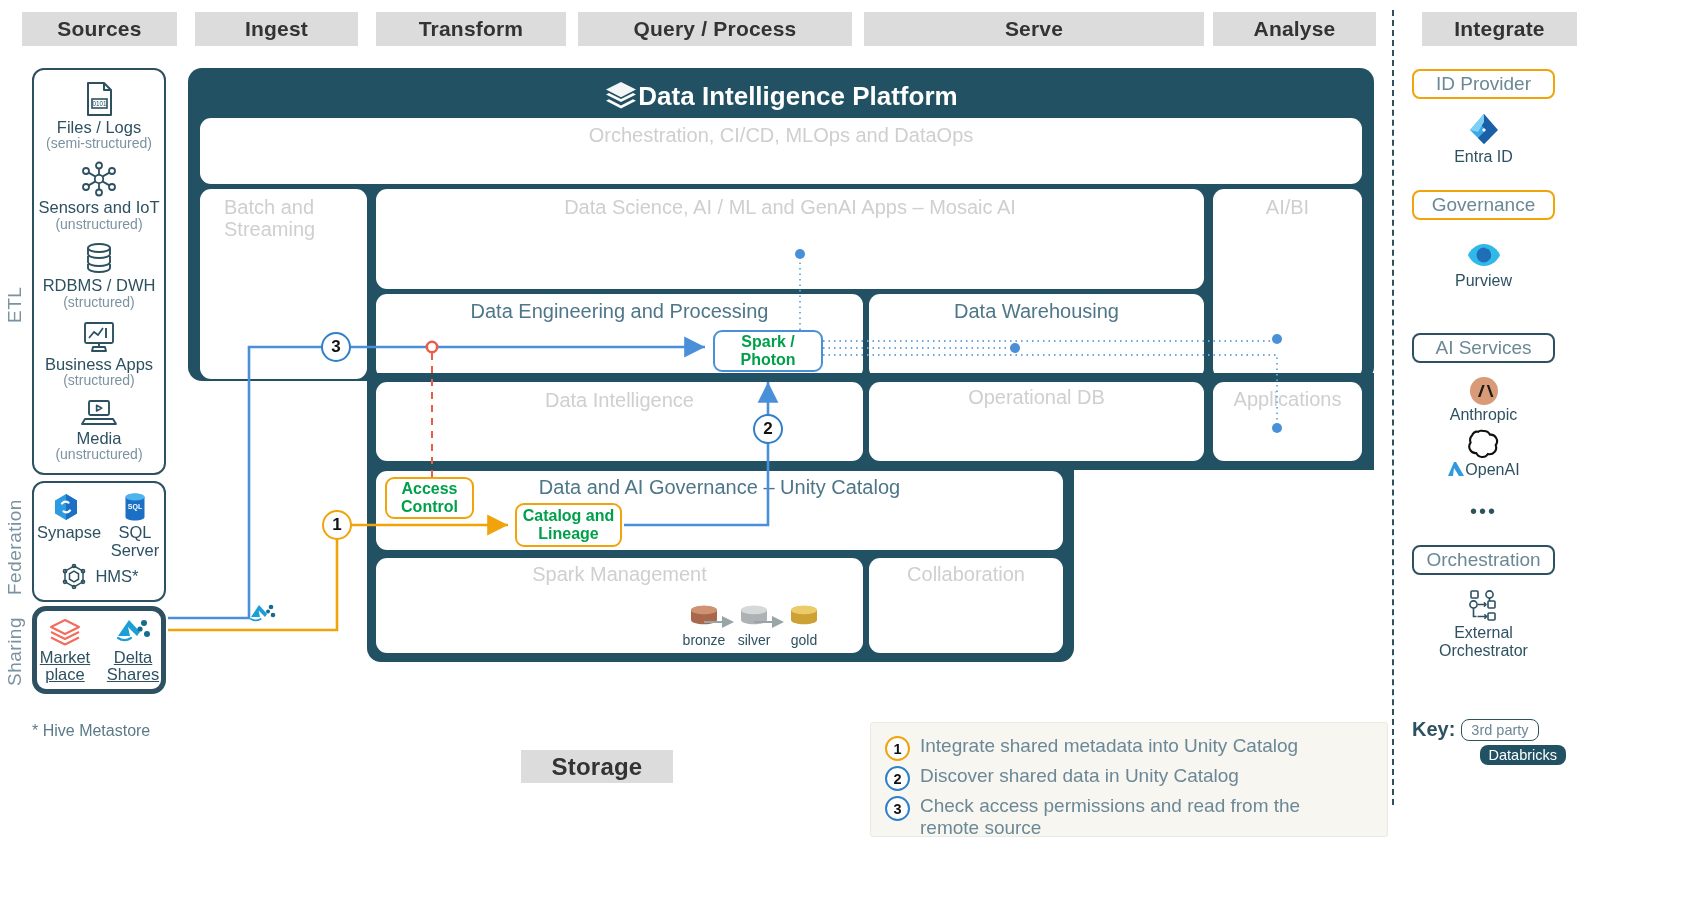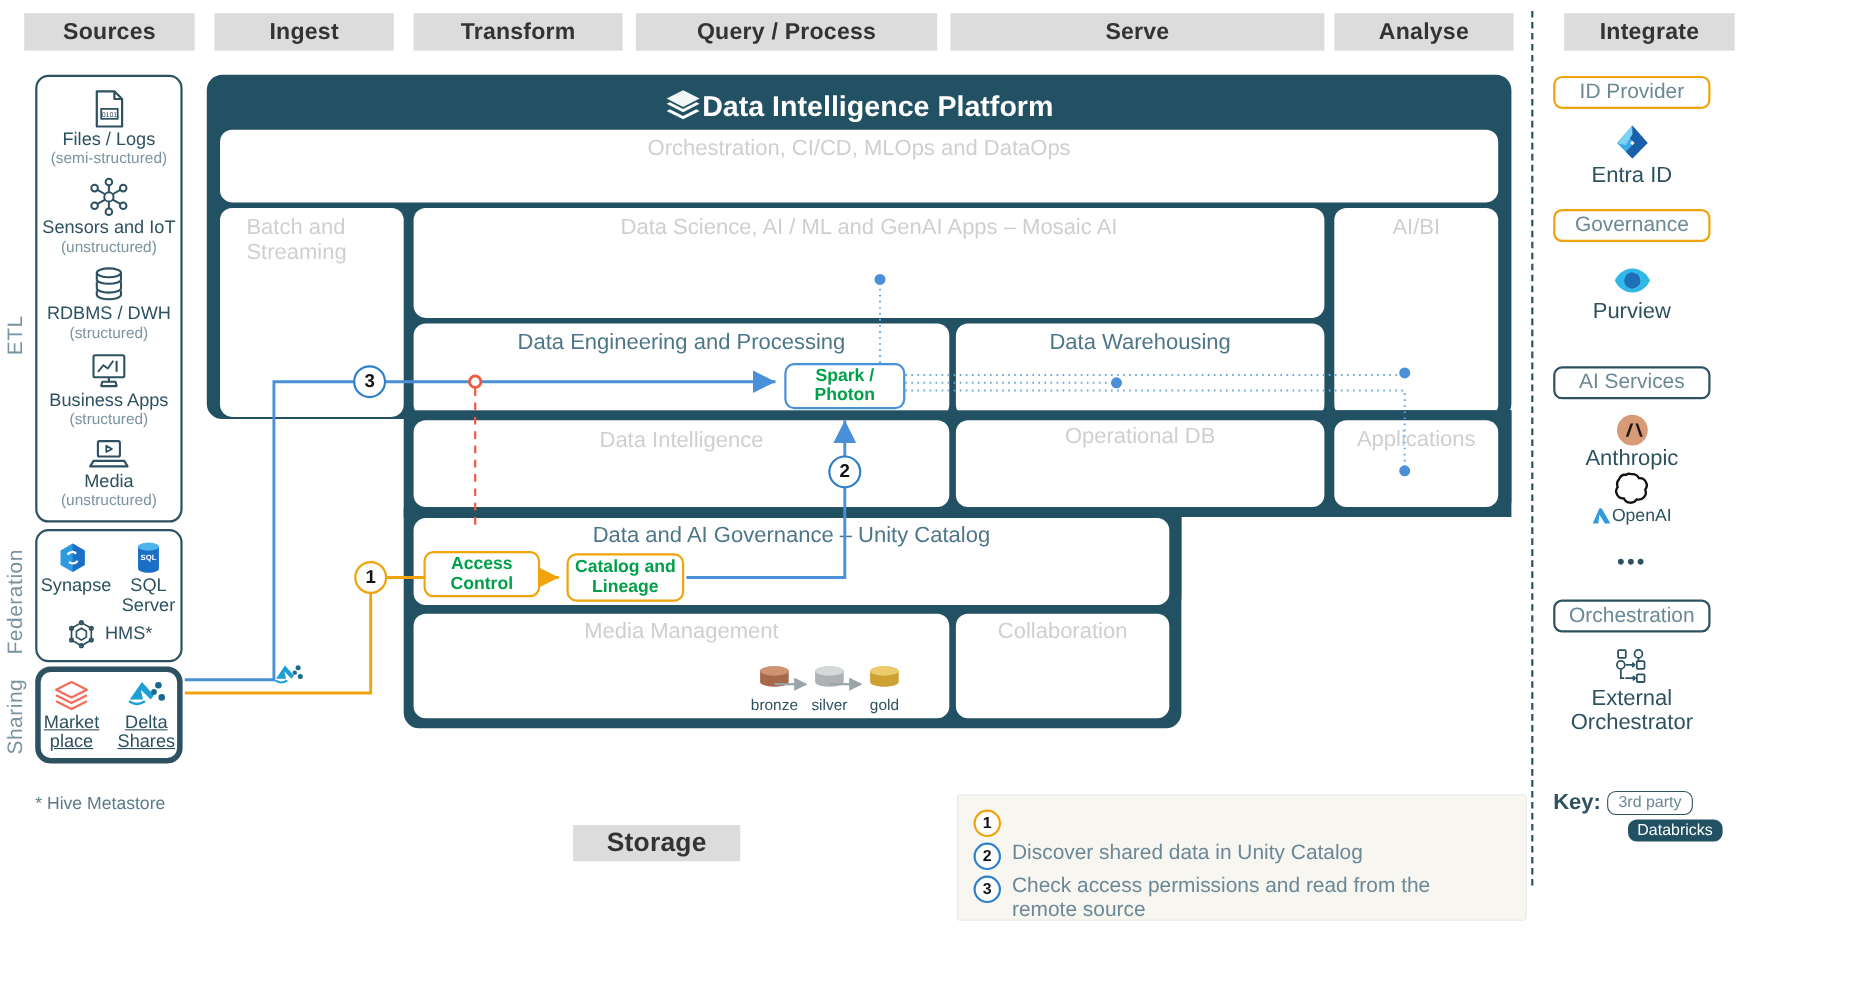--- a/index.html
+++ b/index.html
@@ -86,21 +86,21 @@
     position:absolute; border-left:2px dashed #2d5160;
   }
   .tag {
     position:absolute; border-radius:8px; background:#fff;
     display:flex; align-items:center; justify-content:center;
     font-size:19px; color:#6b8896;
   }
   .tag.orange { border:2px solid #f0a30a; }
   .tag.teal   { border:2px solid #2d5160; }
   .svcitem { position:absolute; text-align:center; width:100%; }
-  .svcitem .nm { font-size:20px; color:#2d5160; line-height:1.12; }
+  .svcitem .nm { font-size:16px; color:#2d5160; line-height:1.12; }
 
   
   .legend {
     position:absolute; background:#f7f6f1; border:1px solid #ebe9e3;
     border-radius:3px;
   }
   .legrow { display:flex; align-items:flex-start; gap:10px; margin-bottom:4px; }
   .legnum {
     flex:0 0 auto; width:25px; height:25px; border-radius:50%;
     background:#fff; display:flex; align-items:center; justify-content:center;
@@ -345,21 +345,21 @@
   <div class="whitebox" style="left:869px;top:382px;width:335px;height:79px;"></div>
   <div class="boxlabel lbl-grey" style="left:869px;width:335px;top:386px;">Operational DB</div>
 
   <div class="whitebox" style="left:1213px;top:382px;width:149px;height:79px;"></div>
   <div class="boxlabel lbl-grey" style="left:1213px;width:149px;top:388px;">Applications</div>
 
   <div class="whitebox" style="left:376px;top:471px;width:687px;height:79px;"></div>
   <div class="boxlabel lbl-teal" style="left:376px;width:687px;top:476px;">Data and AI Governance – Unity Catalog</div>
 
   <div class="whitebox" style="left:376px;top:558px;width:487px;height:95px;"></div>
-  <div class="boxlabel lbl-grey" style="left:376px;width:487px;top:563px;">Media Management</div>
+  <div class="boxlabel lbl-grey" style="left:376px;width:487px;top:563px;">Spark Management</div>
 
   <div class="whitebox" style="left:869px;top:558px;width:194px;height:95px;"></div>
   <div class="boxlabel lbl-grey" style="left:869px;width:194px;top:563px;">Collaboration</div>
 
   <div class="medal" style="left:678px;top:604px;width:52px;">
     <svg width="40" height="26" viewBox="0 0 40 26" style="margin:0 auto;">
       <ellipse cx="20" cy="6" rx="13" ry="4.3" fill="#c08060"></ellipse>
       <path d="M7 6v10c0 2.4 5.8 4.3 13 4.3s13-1.9 13-4.3V6z" fill="#a8684c"></path>
       <ellipse cx="20" cy="6" rx="13" ry="4.3" fill="#cf9272"></ellipse>
     </svg>
@@ -387,21 +387,21 @@
         <path d="M0 0l6 3-6 3z" fill="#9aa4a8"></path>
       </marker>
     </defs>
     <path d="M4 6h28" stroke="#9aa4a8" stroke-width="2" marker-end="url(#mgrey)"></path>
     <path d="M54 6h28" stroke="#9aa4a8" stroke-width="2" marker-end="url(#mgrey)"></path>
   </svg>
 
   <div class="pill blue" style="left:713px;top:330px;width:110px;height:42px;flex-direction:column;">
     <span>Spark / Photon</span>
   </div>
-  <div class="pill orange" style="left:385px;top:477px;width:106px;height:42px;flex-direction:column;margin-top:24px;">
+  <div class="pill orange" style="left:385px;top:477px;width:89px;height:42px;flex-direction:column;">
     <span>Access Control</span>
   </div>
   <div class="pill orange" style="left:515px;top:503px;width:107px;height:44px;flex-direction:column;">
     <span>Catalog and Lineage</span>
   </div>
 
   <svg class="wires" width="1683" height="914" viewBox="0 0 1683 914">
     <defs>
       <marker id="arrOrange" markerWidth="9" markerHeight="9" refX="8" refY="4.5" orient="auto">
         <path d="M0 0.5l8 4-8 4z" fill="#f0a30a"></path>
@@ -529,20 +529,21 @@
     <div style="text-align:right;margin-top:4px;padding-right:6px;">
       <span class="keypill dbx">Databricks</span>
     </div>
   </div>
 
   <div class="legend" style="left:870px;top:722px;width:518px;height:115px;padding:12px 14px;">
     <div class="legrow">
       <div class="legnum n1">
         <span>1</span>
       </div>
+      <div class="legtext">Integrate shared metadata into Unity Catalog</div>
     </div>
     <div class="legrow">
       <div class="legnum n2">
         <span>2</span>
       </div>
       <div class="legtext">Discover shared data in Unity Catalog</div>
     </div>
     <div class="legrow">
       <div class="legnum n3">
         <span>3</span>

